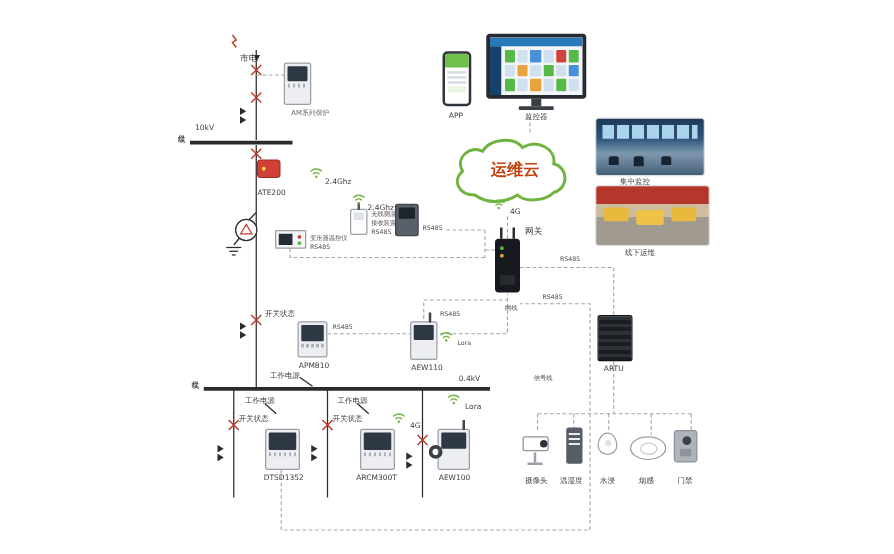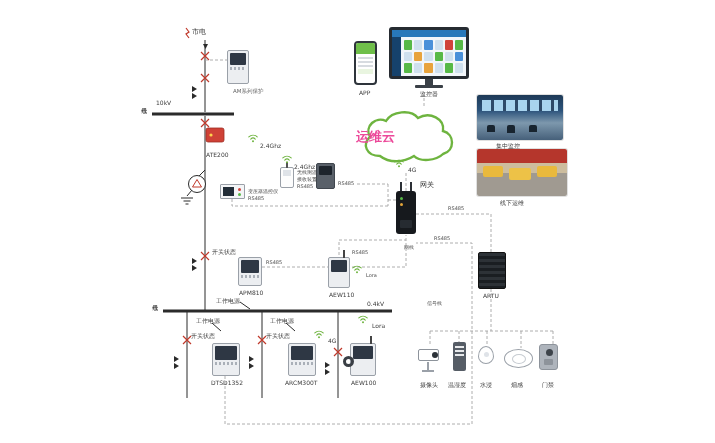--- a/index.html
+++ b/index.html
@@ -218,21 +218,21 @@
       </div>
     </div>
     <div class="mon-neck"></div>
     <div class="mon-base"></div>
   </div>
 
   <div class="dev" style="left:356px;top:106px;width:112px;height:64px">
     <svg width="112" height="64" viewBox="0 0 112 64">
       <path d="M24 50 C10 50 6 38 14 31 C8 20 20 10 30 15 C36 5 55 3 62 12 C74 5 89 13 87 25 C99 28 99 45 87 48 C80 55 64 56 58 50 C47 57 33 57 24 50 Z" fill="#ffffff" stroke="#6eb43f" stroke-width="2.4"></path>
     </svg>
-    <div class="lbl" style="left:0;top:23px;width:100%;text-align:left;font-size:13px;font-weight:bold;color:#ec4899">运维云</div>
+    <div class="lbl" style="left:0;top:23px;width:100%;text-align:center;font-size:13px;font-weight:bold;color:#c2410c">运维云</div>
   </div>
 
   <div class="dev photo" style="left:477px;top:95px;width:86px;height:45px;background:linear-gradient(180deg,#1e3a57 0%,#2d547c 35%,#7d98ad 62%,#46607a 100%)">
     <div style="position:absolute;left:5px;right:5px;top:5px;height:11px;background:repeating-linear-gradient(90deg,#a8d4ee 0 9px,#2d4a68 9px 12px)"></div>
     <div style="position:absolute;left:10px;bottom:8px;width:8px;height:7px;background:#18242f;border-radius:2px 2px 0 0"></div>
     <div style="position:absolute;left:30px;bottom:7px;width:8px;height:8px;background:#18242f;border-radius:2px 2px 0 0"></div>
     <div style="position:absolute;left:52px;bottom:8px;width:8px;height:7px;background:#18242f;border-radius:2px 2px 0 0"></div>
   </div>
 
   <div class="dev photo" style="left:477px;top:149px;width:90px;height:47px;background:linear-gradient(180deg,#b5362c 0 30%,#cdbd9e 30% 52%,#a09a91 52% 100%)">
@@ -253,21 +253,21 @@
   <svg class="wifi" style="left:392px;top:156px" viewBox="0 0 20 18">
       <use href="#wifi-sym"></use>
     </svg>
   <svg class="wifi" style="left:312px;top:327px" viewBox="0 0 20 18">
       <use href="#wifi-sym"></use>
     </svg>
   <svg class="wifi" style="left:356px;top:312px" viewBox="0 0 20 18">
       <use href="#wifi-sym"></use>
     </svg>
 
-  <div class="lbl" style="left:192px;top:28px;font-size:7px">市电</div>
+  <div class="lbl" style="left:192px;top:43px;font-size:7px">市电</div>
   <div class="lbl" style="left:156px;top:99px">10kV</div>
   <div class="lbl v" style="left:141px;top:103px">母线</div>
   <div class="lbl" style="left:233px;top:88px;font-size:5.5px;color:#666">AM系列保护</div>
   <div class="lbl" style="left:206px;top:151px">ATE200</div>
   <div class="lbl" style="left:260px;top:142px">2.4Ghz</div>
   <div class="lbl" style="left:294px;top:163px">2.4Ghz</div>
   <div class="lbl tiny" style="left:297px;top:169px">无线测温</div>
   <div class="lbl tiny" style="left:297px;top:176px">接收装置</div>
   <div class="lbl tiny" style="left:297px;top:183px">RS485</div>
   <div class="lbl tiny" style="left:338px;top:180px">RS485</div>

